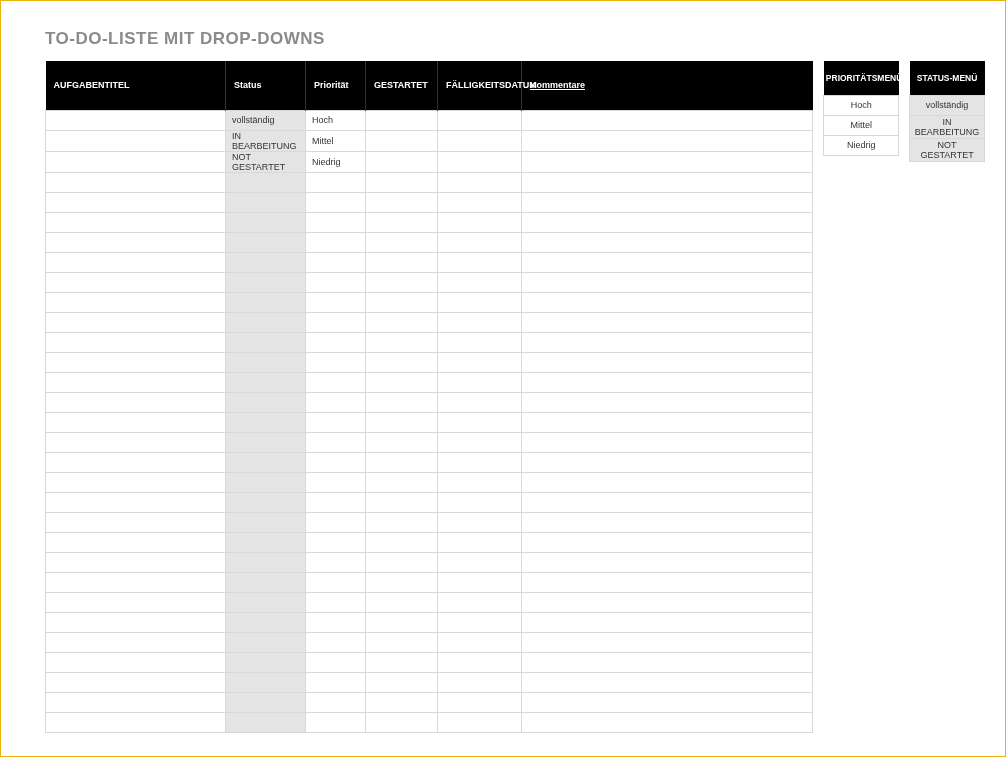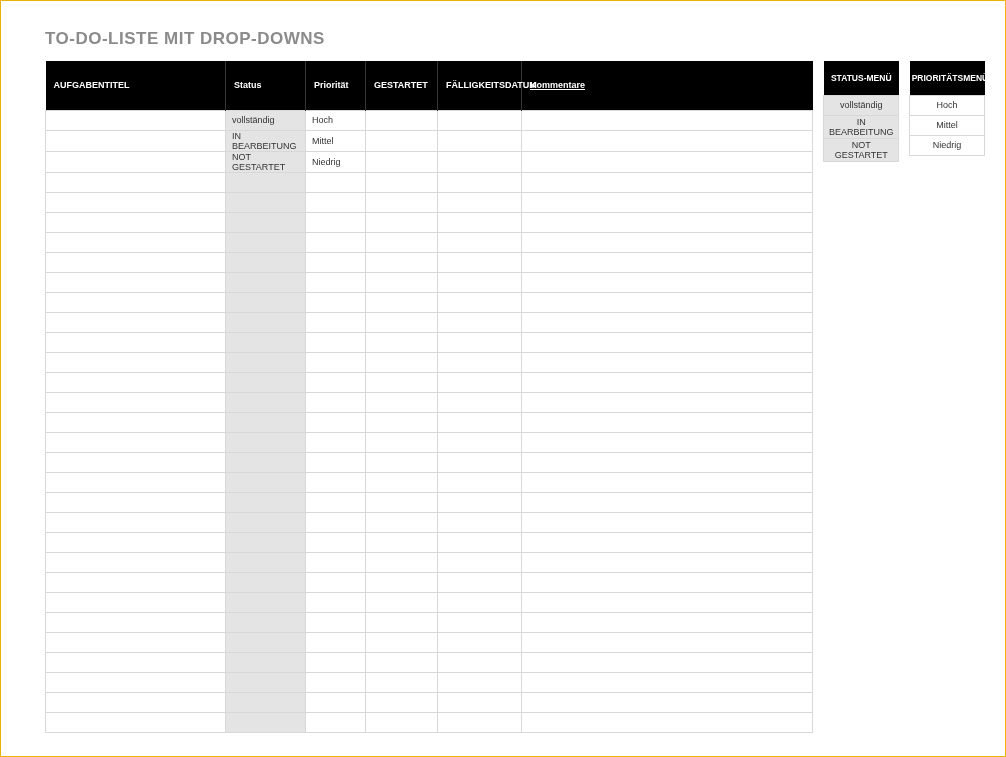--- a/index.html
+++ b/index.html
@@ -367,52 +367,52 @@
             <td></td>
             <td class="status-col"></td>
             <td></td>
             <td></td>
             <td></td>
             <td></td>
           </tr>
         </tbody>
     </table>
 
+    <table class="side priority">
+      <thead>
+        <tr>
+            <th>PRIORITÄTSMENÜ</th>
+          </tr>
+      </thead>
+      <tbody id="priority-body">
+          <tr>
+            <td>Hoch</td>
+          </tr>
+          <tr>
+            <td>Mittel</td>
+          </tr>
+          <tr>
+            <td>Niedrig</td>
+          </tr>
+        </tbody>
+    </table>
+
     <table class="side status">
       <thead>
         <tr>
             <th>STATUS-MENÜ</th>
           </tr>
       </thead>
       <tbody id="status-body">
           <tr>
             <td>vollständig</td>
           </tr>
           <tr>
             <td>IN BEARBEITUNG</td>
           </tr>
           <tr>
             <td>NOT GESTARTET</td>
           </tr>
         </tbody>
     </table>
 
-    <table class="side priority">
-      <thead>
-        <tr>
-            <th>PRIORITÄTSMENÜ</th>
-          </tr>
-      </thead>
-      <tbody id="priority-body">
-          <tr>
-            <td>Hoch</td>
-          </tr>
-          <tr>
-            <td>Mittel</td>
-          </tr>
-          <tr>
-            <td>Niedrig</td>
-          </tr>
-        </tbody>
-    </table>
-
   </div>
 </div>
 
 </body></html>

